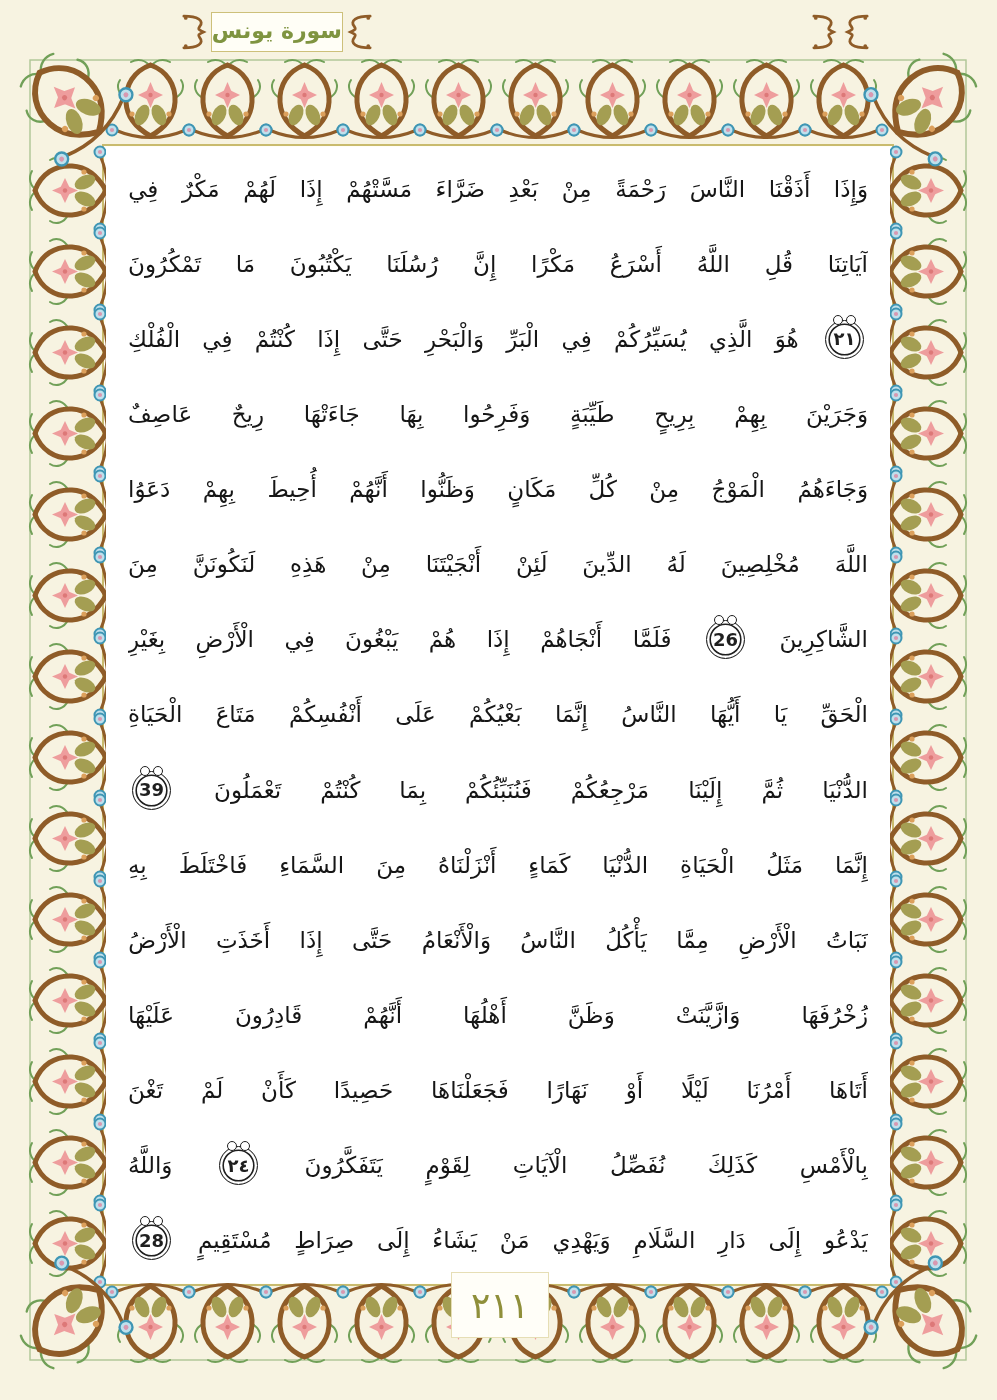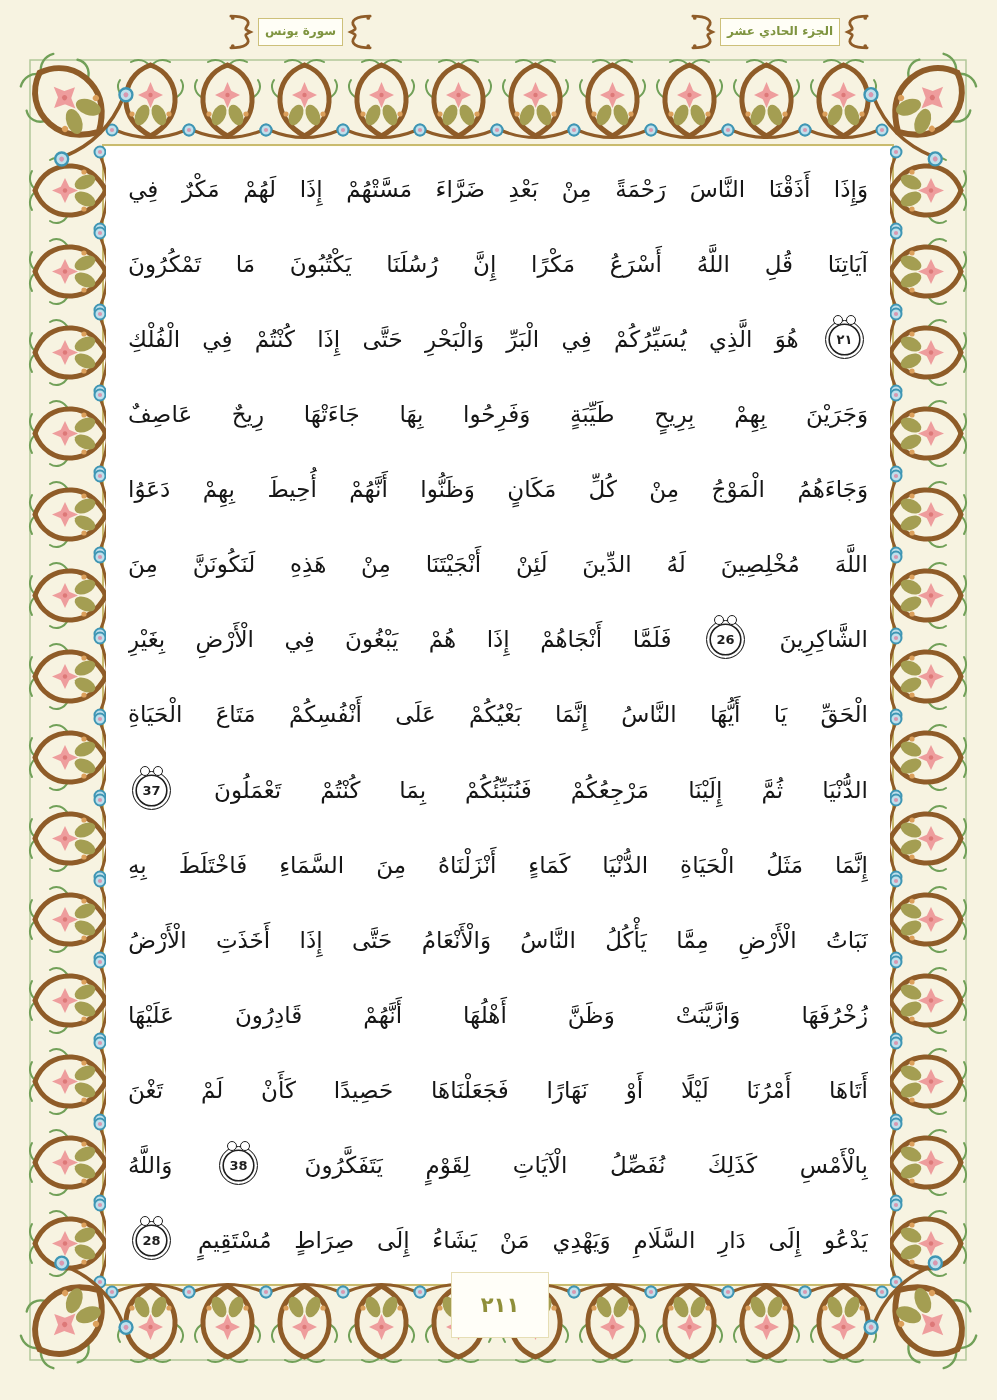--- a/index.html
+++ b/index.html
@@ -25,47 +25,47 @@
   .sprig{fill:none;stroke:var(--sprig-green);stroke-width:2;stroke-linecap:round;}
   .dotb-ring{fill:var(--dot-blue-fill);stroke:var(--dot-blue);stroke-width:2;}
   .dotb-core{fill:var(--dot-pink);}
   .odot{fill:var(--accent-orange);}
   .outer-line{fill:none;stroke:var(--sprig-green);stroke-width:1.4;opacity:.55;}
   .inner-frame{fill:#fffef6;stroke:var(--frame-line);stroke-width:2;}
 
   
   .cartouche{position:absolute;top:11px;display:flex;align-items:center;gap:1px;z-index:3;}
   .cartouche .box{background:#fffef6;border:1.5px solid var(--cartouche-border);
-      padding:5px 6px 7px;color:var(--label-green);font-size:12px;font-weight:bold;
+      padding:5px 0 7px;color:var(--label-green);font-size:22px;font-weight:bold;
       line-height:1.2;white-space:nowrap;}
   .bracket{display:block;}
   .bracket path{fill:none;stroke:var(--border-brown);stroke-width:3;stroke-linecap:round;}
   .bracket circle{fill:var(--border-brown);}
 
   
   .content{position:absolute;left:106px;top:147px;width:784px;height:1136px;z-index:2;
       background:var(--content-bg);box-sizing:border-box;padding:6px 22px;
       display:flex;flex-direction:column;justify-content:space-between;}
   .qline{display:flex;justify-content:space-between;align-items:center;
       height:72px;overflow:hidden;flex-wrap:nowrap;}
   .qword{font-size:23px;color:var(--text-ink);white-space:nowrap;line-height:1;}
   .ayah-marker{position:relative;flex:0 0 auto;width:37px;height:37px;margin:0 4px;
       border:1.6px solid #1f1f1f;border-radius:50%;
       box-shadow:inset 0 0 0 2.4px #ffffff, inset 0 0 0 4px #1f1f1f;
       display:flex;align-items:center;justify-content:center;}
   .ayah-marker::before,.ayah-marker::after{content:"";position:absolute;top:-6px;
       width:8px;height:8px;border:1.4px solid #1f1f1f;border-radius:50%;background:#fff;}
   .ayah-marker::before{left:7px;}
   .ayah-marker::after{right:7px;}
-  .ayah-num{font-size:13px;font-weight:bold;color:#1f1f1f;line-height:1;}
+  .ayah-num{font-size:18px;font-weight:bold;color:#1f1f1f;line-height:1;}
 
   
   .page-number-box{position:absolute;left:451px;top:1272px;width:96px;height:64px;z-index:3;
       background:#fffef8;border:1px solid #e6deb5;display:flex;align-items:center;justify-content:center;}
-  .page-number{color:var(--page-number-green);font-size:21px;font-weight:bold;letter-spacing:4px;}
+  .page-number{color:var(--page-number-green);font-size:36px;font-weight:normal;letter-spacing:4px;}
 </style>
 </head>
 <body>
 
 <div class="page">
 
   <svg class="frame-svg" width="997" height="1400" viewBox="0 0 997 1400">
     <defs>
       <g id="m">
         <path class="sprig" d="M38.5,9 C34,2 26,0 19,4 M38.5,9 C43,2 51,0 58,4"></path>
@@ -169,21 +169,20 @@
         <circle cx="26" cy="36" r="2"></circle>
     </svg>
   </div>
 
   <div class="cartouche" style="right:128px;">
     <svg class="bracket" width="28" height="42" viewBox="0 0 30 42">
       <path d="M28,4 C13,4 6,9 11,15 C13,18 13,18 7,21 C13,24 13,24 11,27 C6,33 13,38 28,38"></path>
       <circle cx="26" cy="6" r="2"></circle>
         <circle cx="26" cy="36" r="2"></circle>
     </svg>
-    <div class="box">الجزء الحادي عشر</div>
     <svg class="bracket" width="28" height="42" viewBox="0 0 30 42" style="transform:scaleX(-1);">
       <path d="M28,4 C13,4 6,9 11,15 C13,18 13,18 7,21 C13,24 13,24 11,27 C6,33 13,38 28,38"></path>
       <circle cx="26" cy="6" r="2"></circle>
         <circle cx="26" cy="36" r="2"></circle>
     </svg>
   </div>
 
   <div class="content" dir="rtl">
       <div class="qline">
         <span class="qword">وَإِذَا</span>
@@ -291,21 +290,21 @@
       <div class="qline">
         <span class="qword">الدُّنْيَا</span>
         <span class="qword">ثُمَّ</span>
         <span class="qword">إِلَيْنَا</span>
         <span class="qword">مَرْجِعُكُمْ</span>
         <span class="qword">فَنُنَبِّئُكُمْ</span>
         <span class="qword">بِمَا</span>
         <span class="qword">كُنْتُمْ</span>
         <span class="qword">تَعْمَلُونَ</span>
         <span class="ayah-marker">
-          <span class="ayah-num">37</span>
+          <span class="ayah-num">39</span>
         </span>
       </div>
       <div class="qline">
         <span class="qword">إِنَّمَا</span>
         <span class="qword">مَثَلُ</span>
         <span class="qword">الْحَيَاةِ</span>
         <span class="qword">الدُّنْيَا</span>
         <span class="qword">كَمَاءٍ</span>
         <span class="qword">أَنْزَلْنَاهُ</span>
         <span class="qword">مِنَ</span>
@@ -347,21 +346,21 @@
         <span class="qword">تَغْنَ</span>
       </div>
       <div class="qline">
         <span class="qword">بِالْأَمْسِ</span>
         <span class="qword">كَذَلِكَ</span>
         <span class="qword">نُفَصِّلُ</span>
         <span class="qword">الْآيَاتِ</span>
         <span class="qword">لِقَوْمٍ</span>
         <span class="qword">يَتَفَكَّرُونَ</span>
         <span class="ayah-marker">
-          <span class="ayah-num">38</span>
+          <span class="ayah-num">٢٤</span>
         </span>
         <span class="qword">وَاللَّهُ</span>
       </div>
       <div class="qline">
         <span class="qword">يَدْعُو</span>
         <span class="qword">إِلَى</span>
         <span class="qword">دَارِ</span>
         <span class="qword">السَّلَامِ</span>
         <span class="qword">وَيَهْدِي</span>
         <span class="qword">مَنْ</span>

